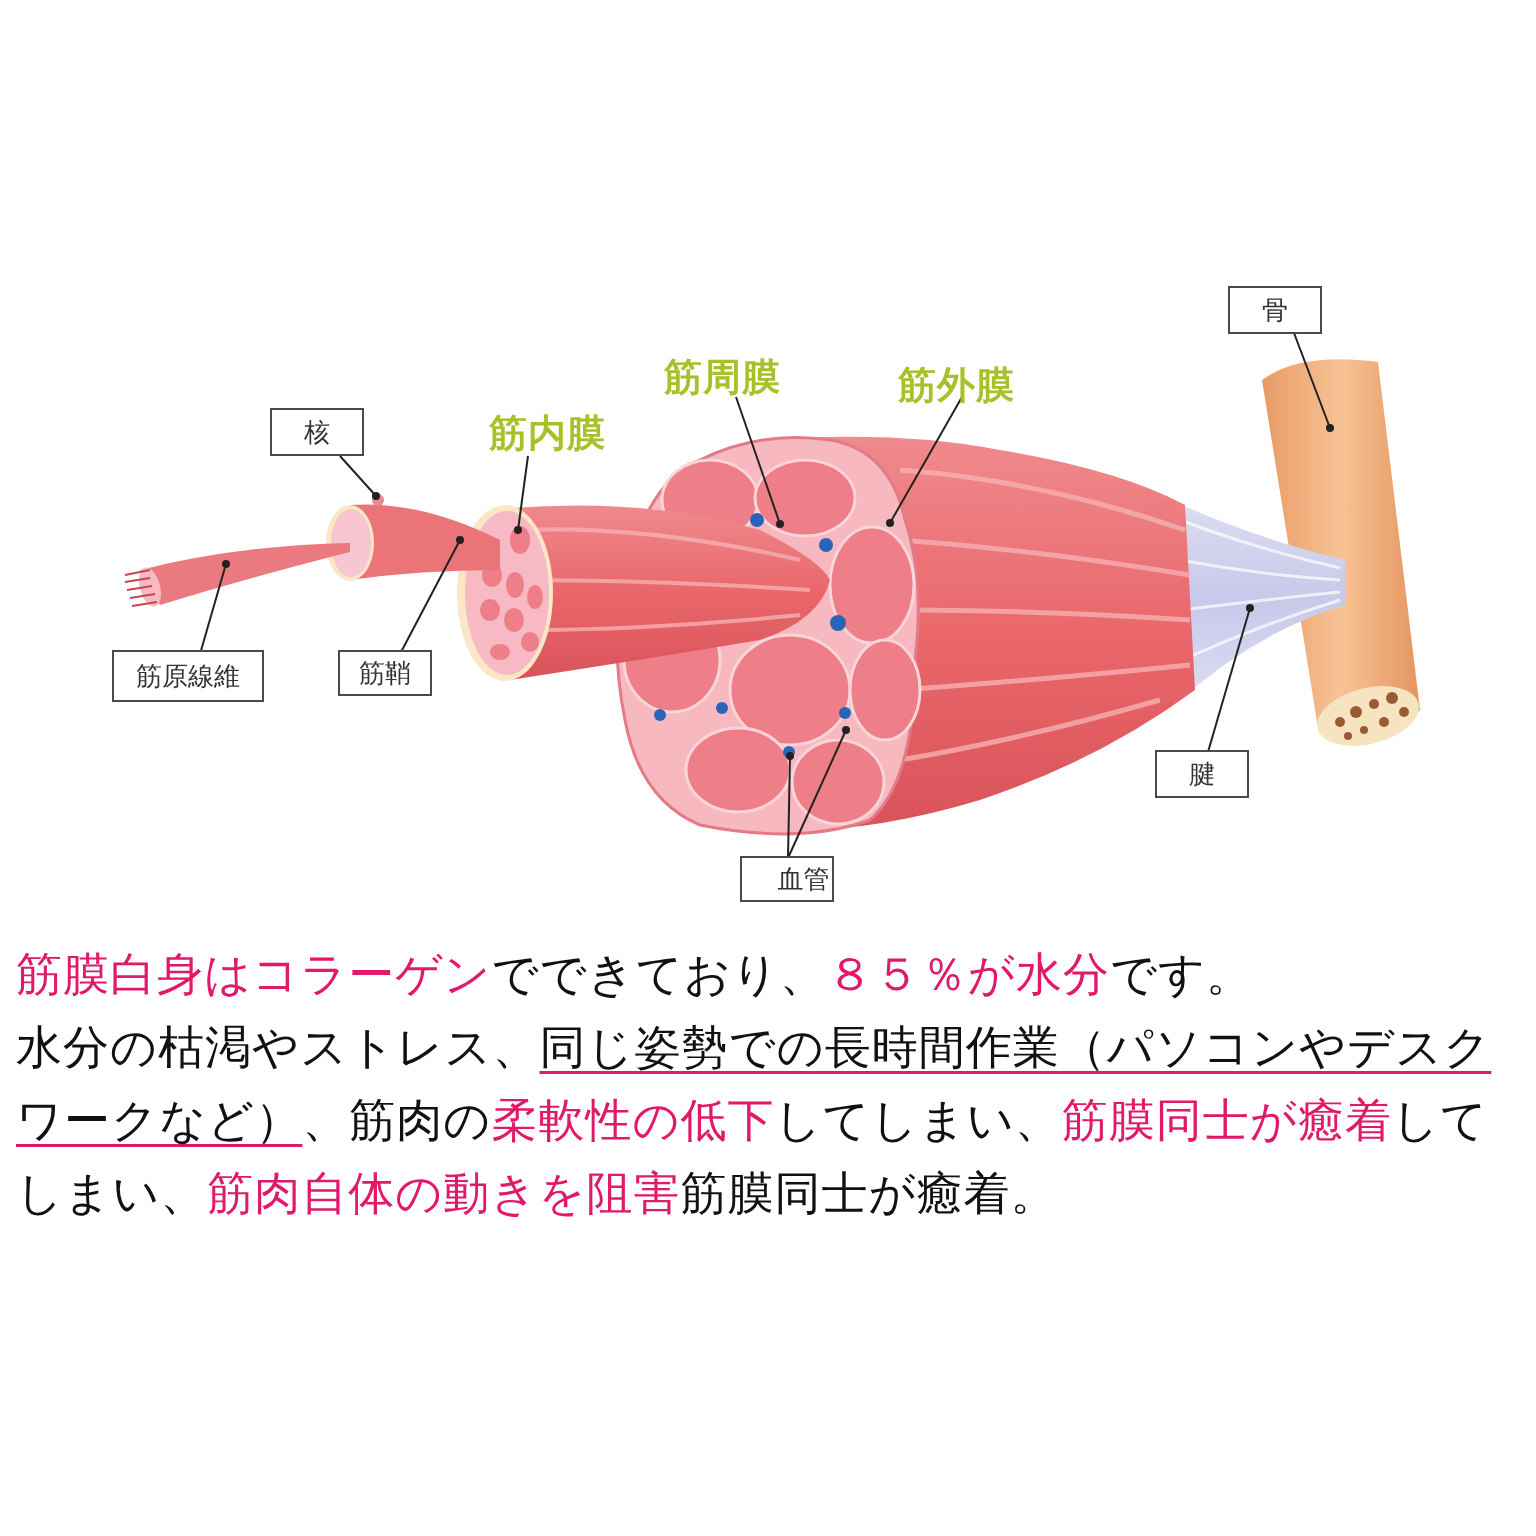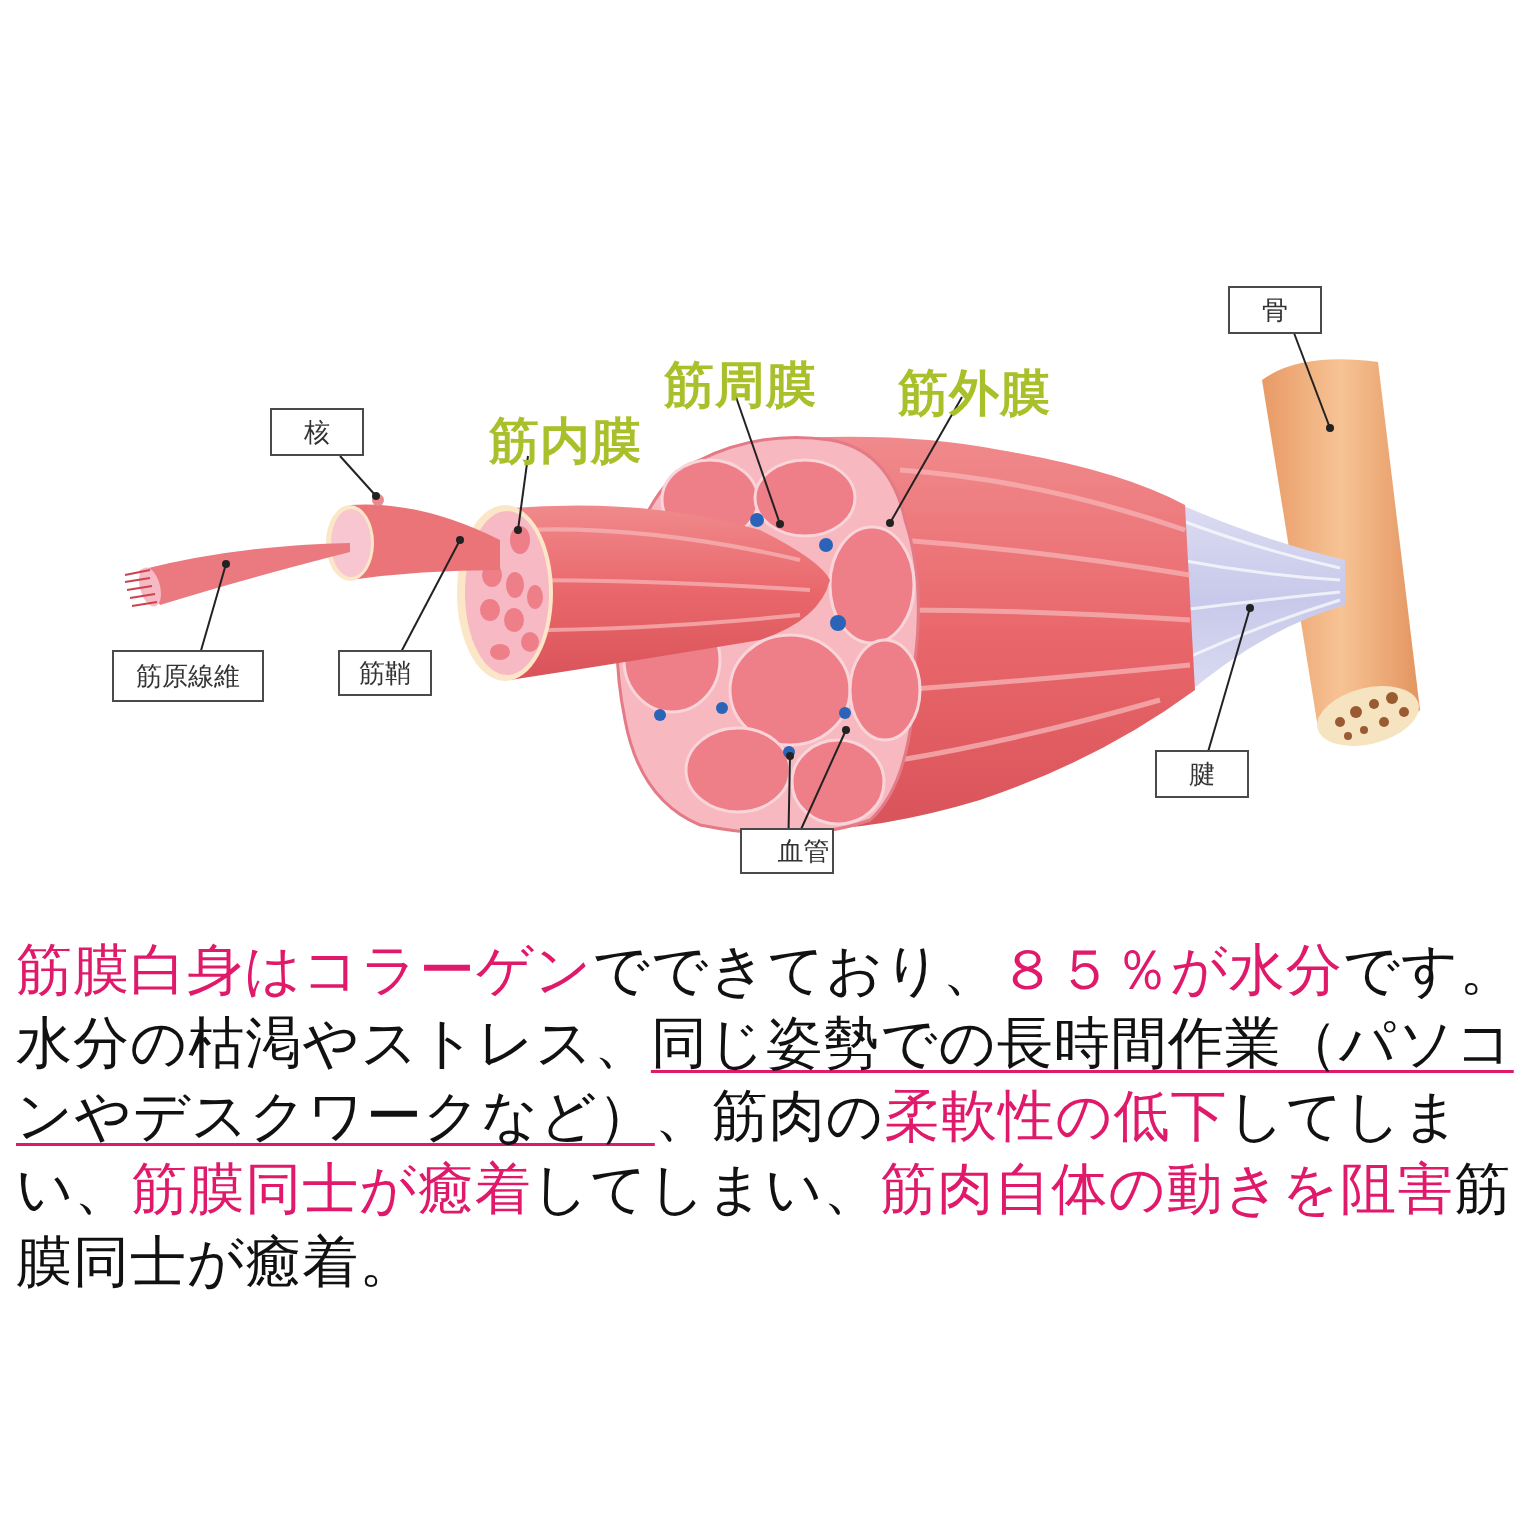--- a/index.html
+++ b/index.html
@@ -5,25 +5,25 @@
   html, body { margin: 0; padding: 0; background: #ffffff; }
   body { width: 1536px; height: 1536px; position: relative; overflow: hidden; }
   .diagram { position: absolute; left: 0; top: 0; width: 1536px; height: 930px; }
   .label-box {
     position: absolute; border: 2px solid #4a4a4a; background: #ffffff;
     color: #333; font-family: "DejaVu Sans", sans-serif; font-size: 26px;
     display: flex; align-items: center; justify-content: center; box-sizing: border-box;
   }
   .membrane-label {
     position: absolute; color: #a9c02a; font-family: "DejaVu Sans", sans-serif;
-    font-size: 50px; font-weight: bold; letter-spacing: 1px;
+    font-size: 38px; font-weight: bold; letter-spacing: 1px;
   }
   .para {
     position: absolute; left: 16px; top: 938px; width: 1510px;
-    font-family: Liberation Mono, monospace; font-size: 56px; line-height: 73px;
+    font-family: Liberation Sans, sans-serif; font-size: 46px; line-height: 73px;
     color: #111; letter-spacing: 1px;
   }
   .para .hl { color: #e0196b; }
   .para .ul { text-decoration: underline; text-decoration-color: #e0196b; text-decoration-thickness: 3px; text-underline-offset: 8px; }
 </style>
 </head>
 <body>
 
 <div class="diagram">
   <svg width="1536" height="930" viewBox="0 0 1536 930">
@@ -166,21 +166,21 @@
       <circle cx="790" cy="756" r="4"></circle>
         <circle cx="846" cy="730" r="4"></circle>
         <circle cx="1250" cy="608" r="4"></circle>
       <circle cx="1330" cy="428" r="4"></circle>
     </g>
   </svg>
 
   <div class="label-box" style="left:270px;top:408px;width:94px;height:48px;">核</div>
   <div class="label-box" style="left:112px;top:650px;width:152px;height:52px;">筋原線維</div>
   <div class="label-box" style="left:338px;top:650px;width:94px;height:46px;text-align:center;">筋鞘</div>
-  <div class="label-box" style="left:740px;top:828px;width:94px;height:46px;padding-left:33px;">血管</div>
+  <div class="label-box" style="left:740px;top:856px;width:94px;height:46px;padding-left:33px;">血管</div>
   <div class="label-box" style="left:1155px;top:750px;width:94px;height:48px;">腱</div>
   <div class="label-box" style="left:1228px;top:286px;width:94px;height:48px;">骨</div>
 
   <div class="membrane-label" style="left:489px;top:408px;">筋内膜</div>
   <div class="membrane-label" style="left:664px;top:352px;">筋周膜</div>
   <div class="membrane-label" style="left:898px;top:360px;">筋外膜</div>
 </div>
 
 <div class="para"><span class="hl">筋膜白身はコラーゲン</span><span>でできており、</span><span class="hl">８５％が水分</span><span>です。</span><br><span>水分の枯渇やストレス、</span><span class="ul">同じ姿勢での長時間作業（パソコンやデスクワークなど）</span><span>、筋肉の</span><span class="hl">柔軟性の低下</span><span>してしまい、</span><span class="hl">筋膜同士が癒着</span><span>してしまい、</span><span class="hl">筋肉自体の動きを阻害</span><span>筋膜同士が癒着。</span></div>
 

